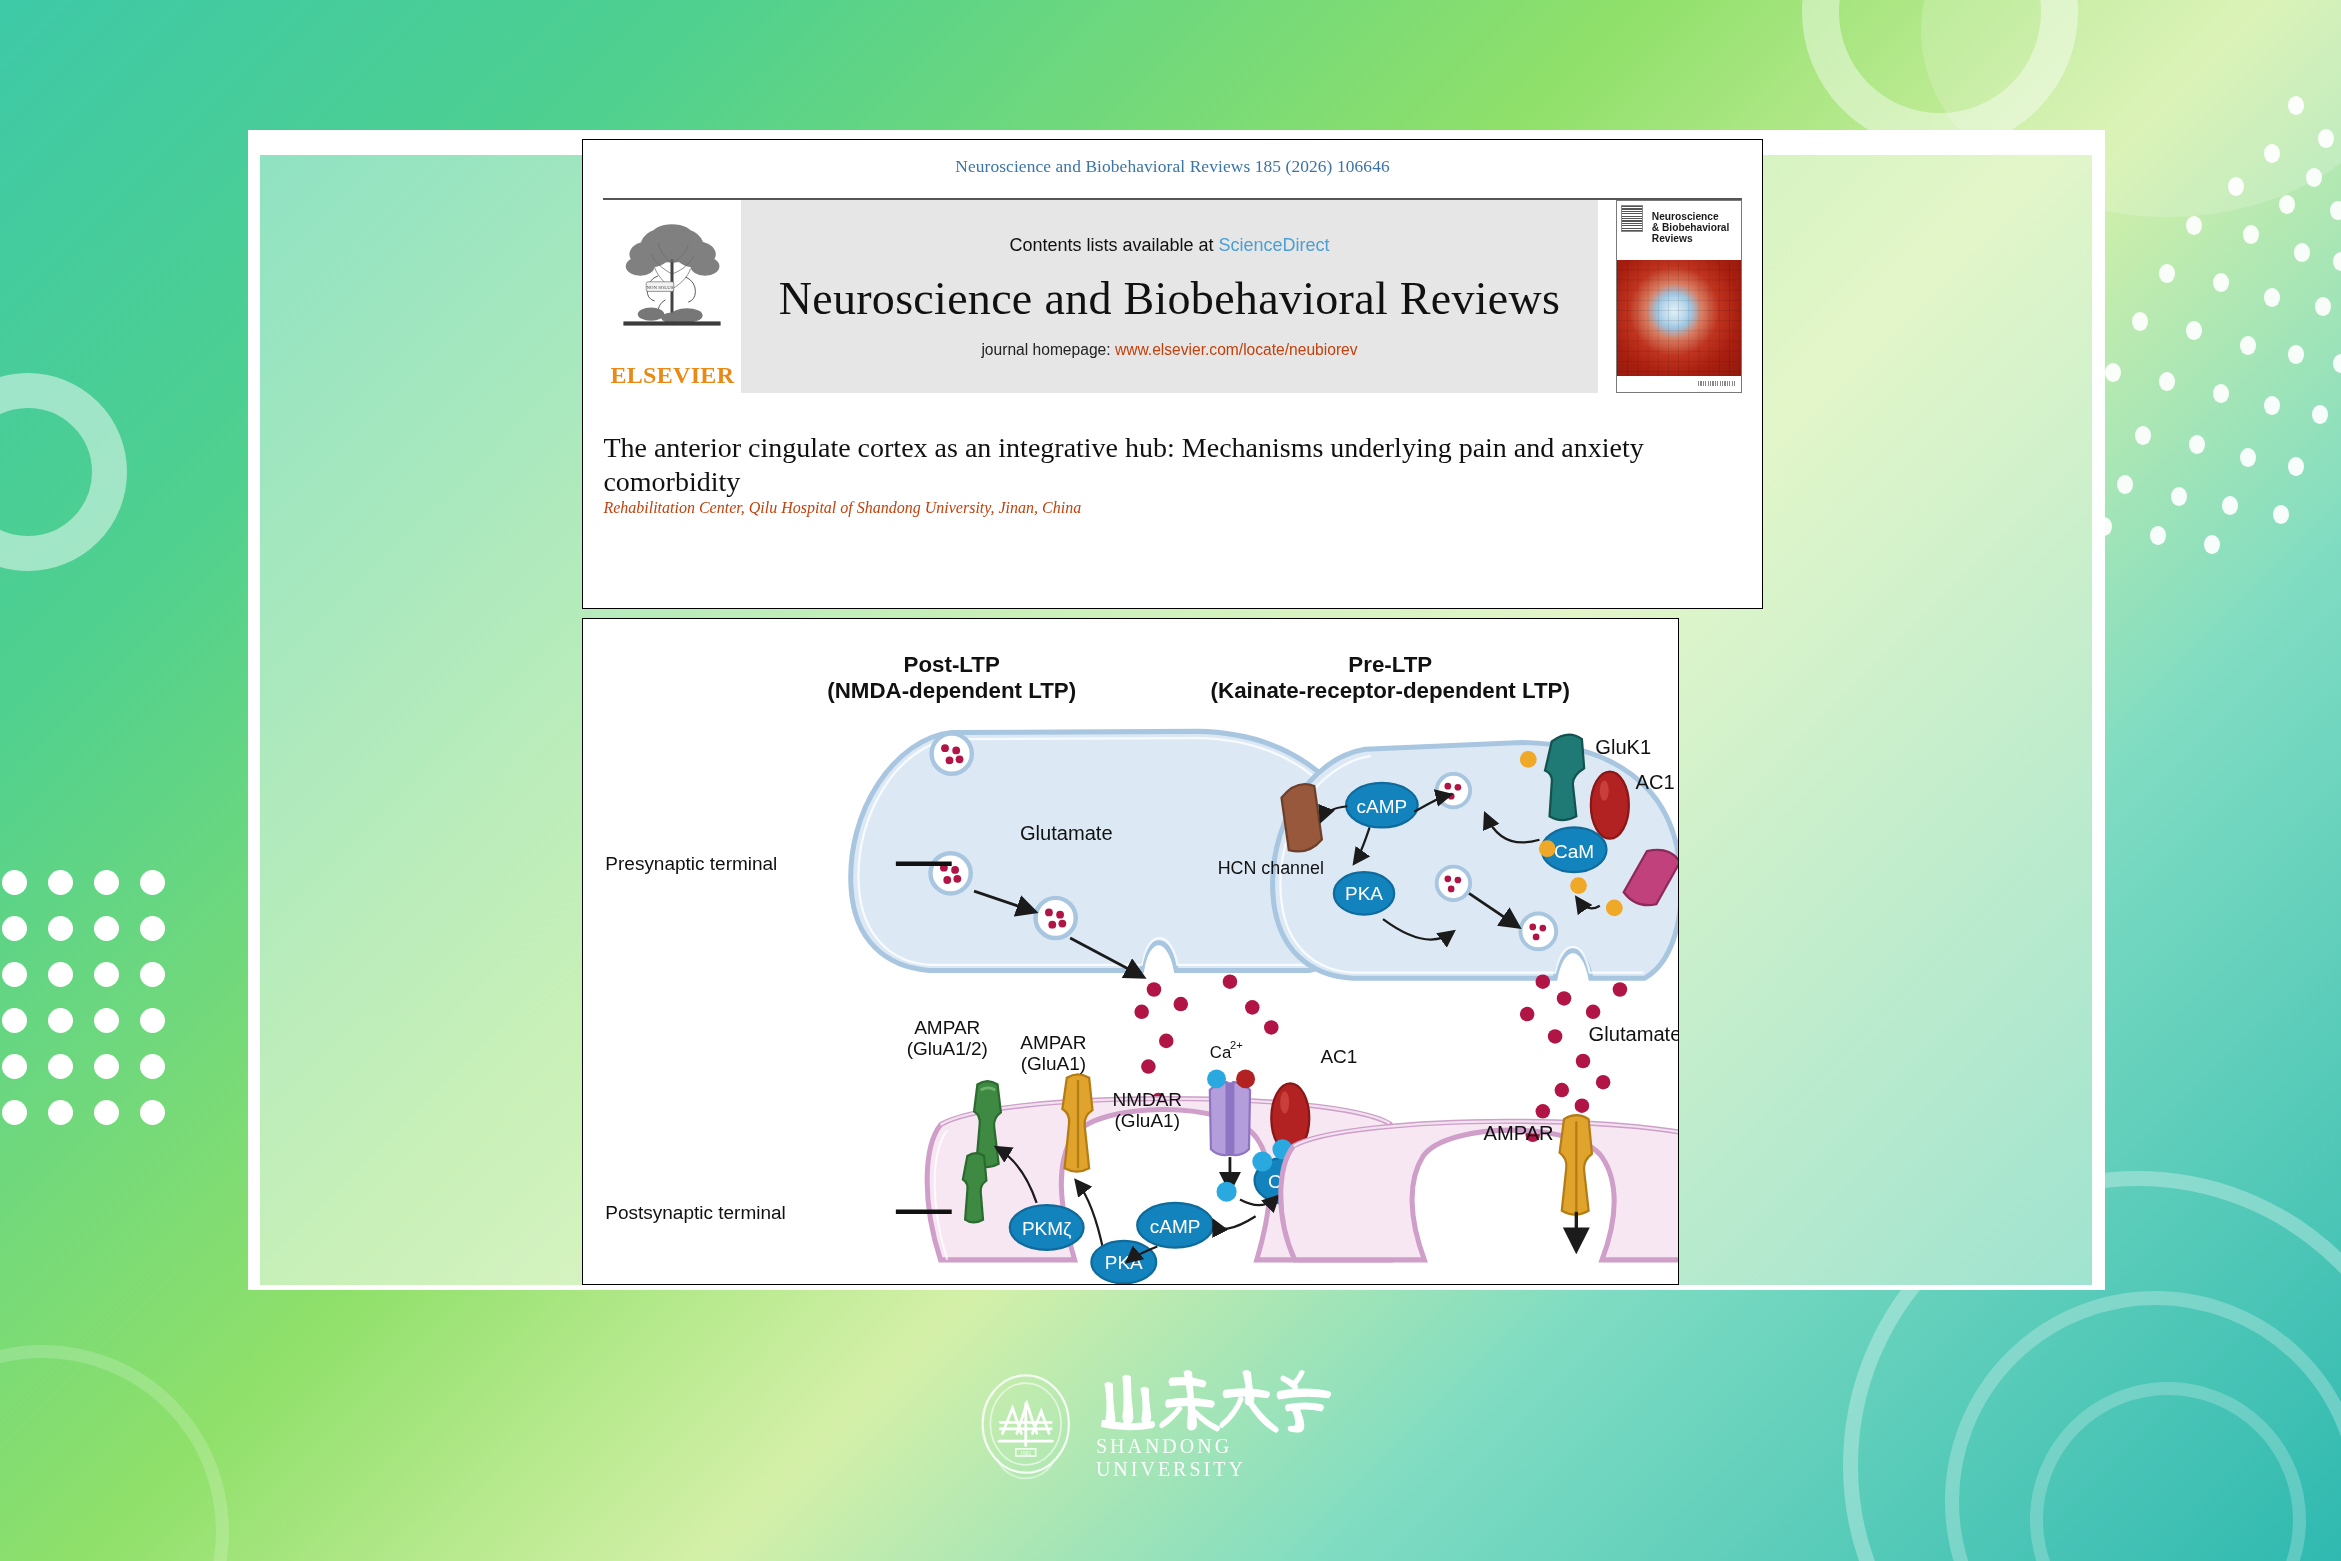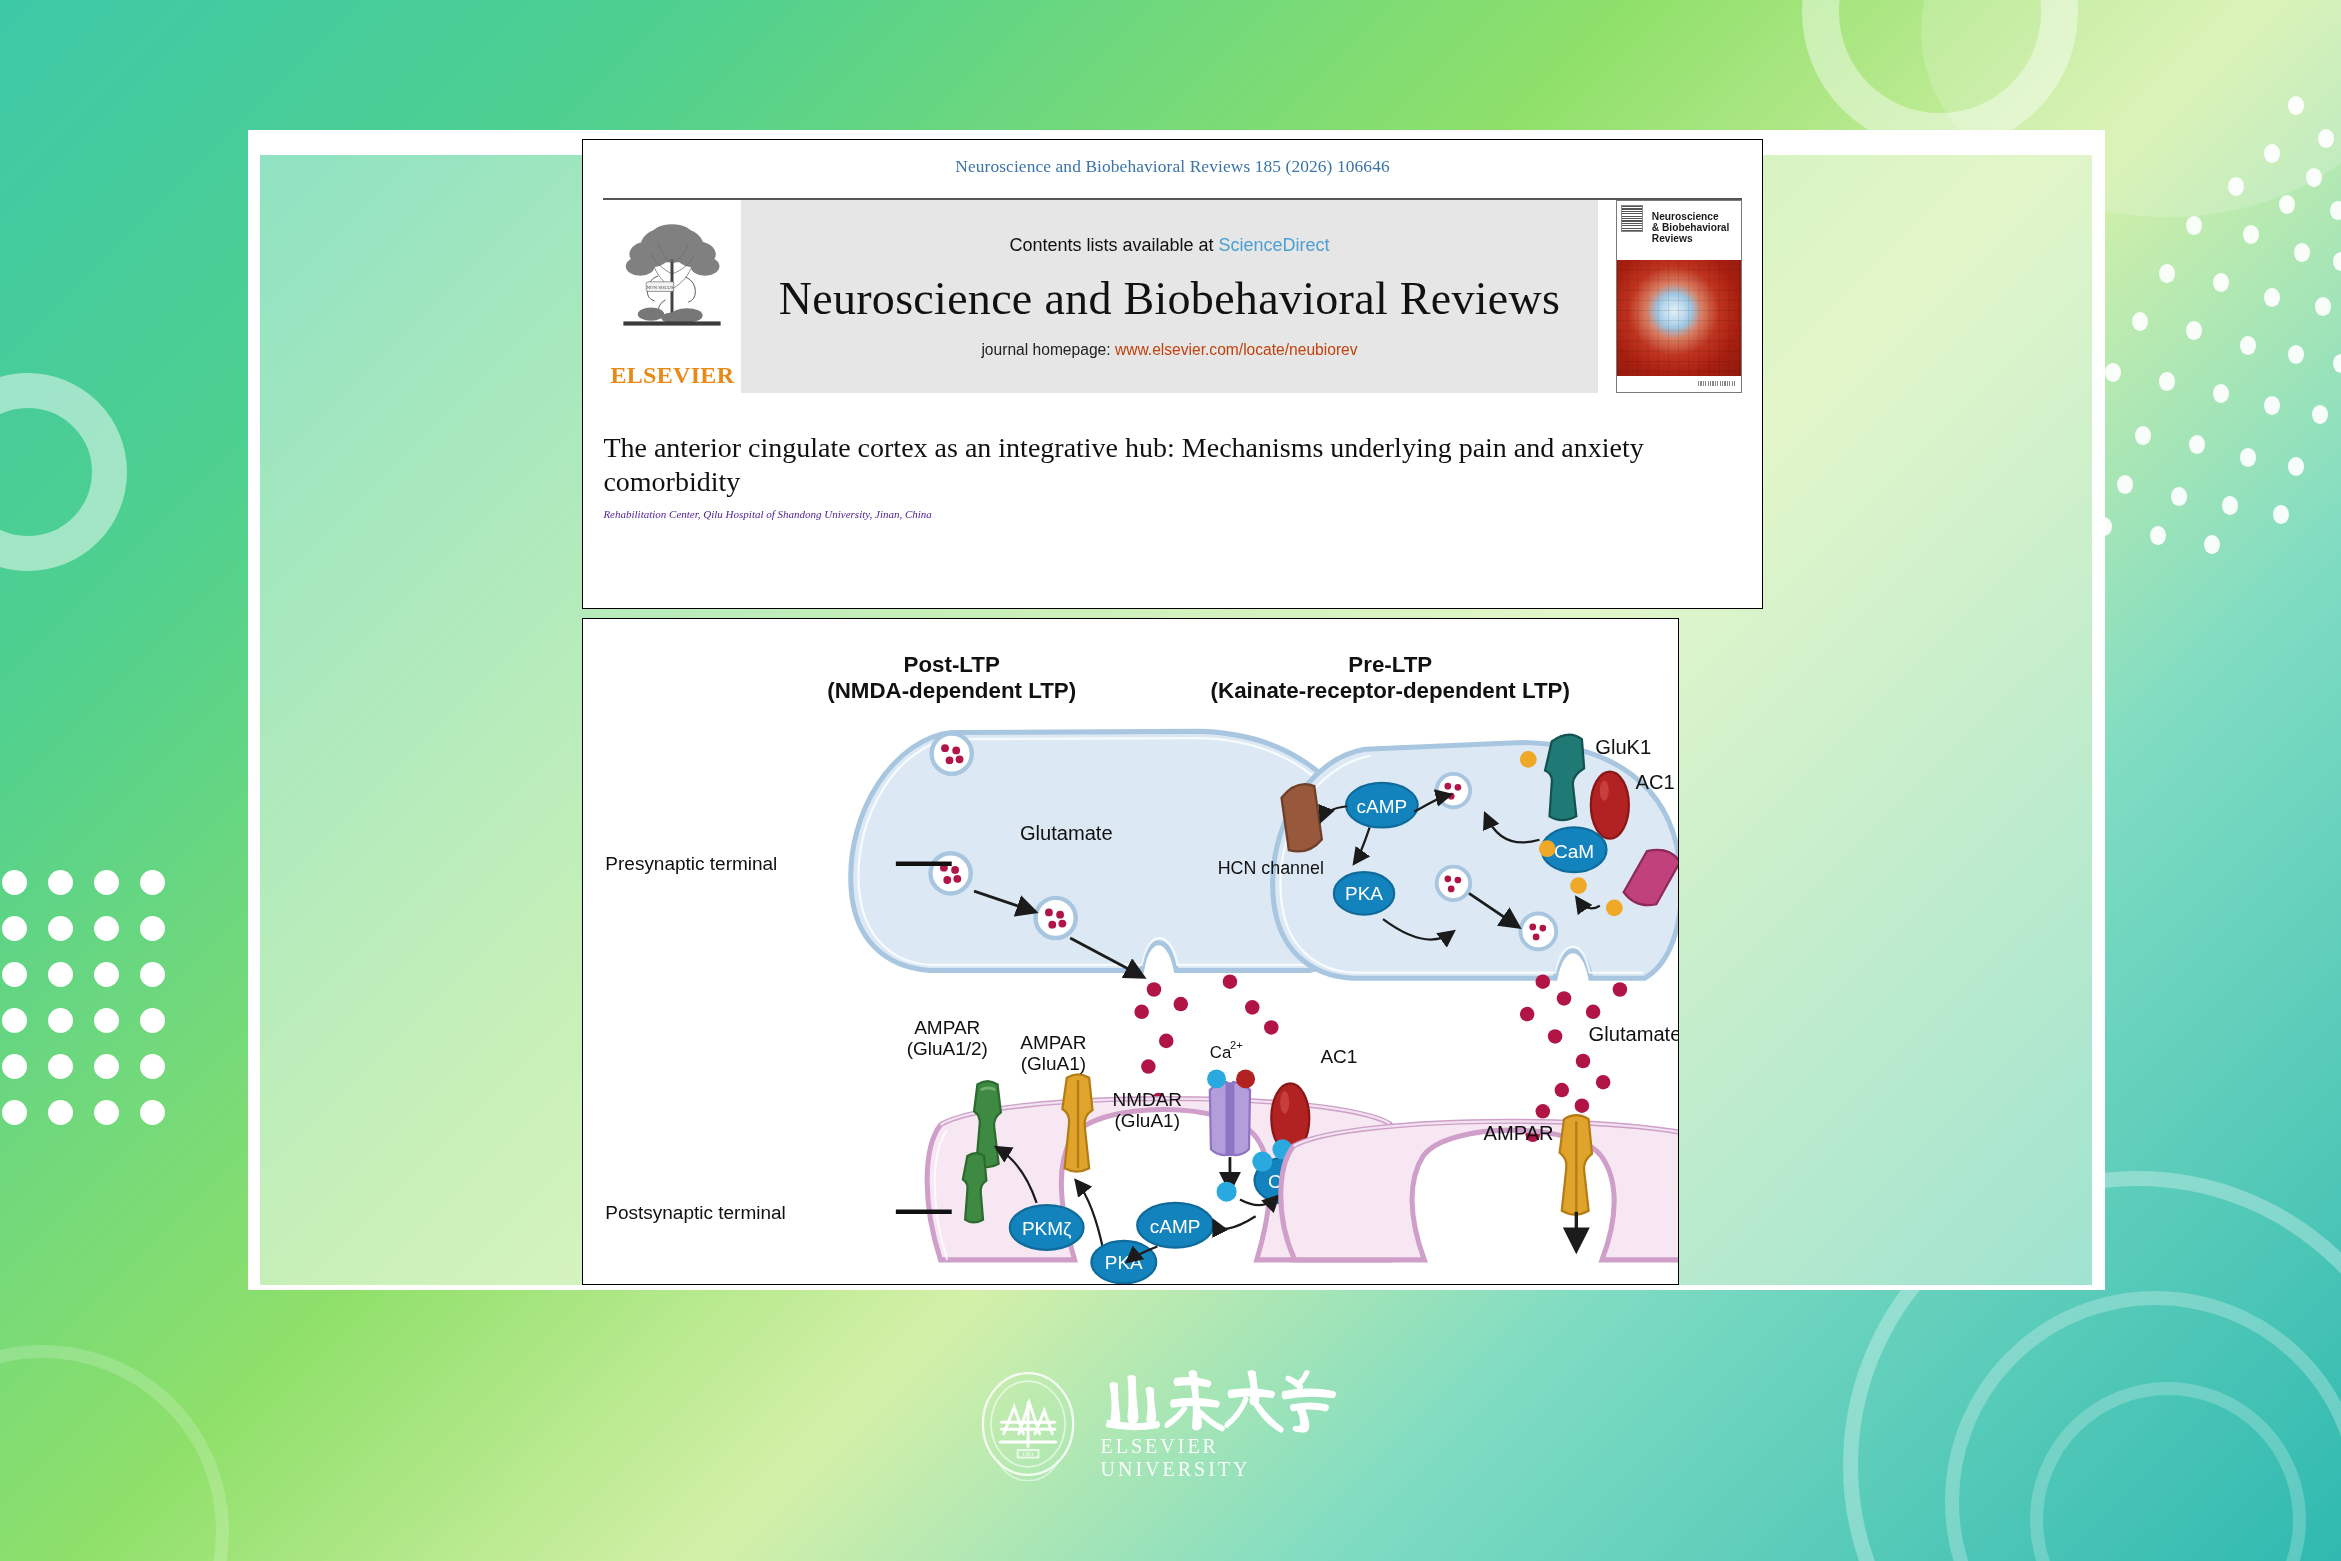--- a/index.html
+++ b/index.html
@@ -137,22 +137,22 @@
 
   .title-block { padding:38px 20.4px 0 20.4px; }
   .paper-title {
     font-family:"Liberation Serif", serif; font-size:28px; line-height:1.22; color:#111;
   }
   .authors {
     font-family:"Liberation Serif", serif; font-size:22px; color:#111; margin-top:26.4px;
   }
   .authors sup { color:#2f7fd4; font-size:12.6px; }
   .affiliation {
-    font-family:"Liberation Serif", serif; font-style:italic; font-size:11px;
-    color:#4c1d95; margin-top:9px;
+    font-family:"Liberation Serif", serif; font-style:italic; font-size:16px;
+    color:#c2410c; margin-top:0;
   }
 
   
   .figure-card {
     position:absolute; left:582px; top:618px; width:1097px; height:667px;
     background:#fff; border:1.8px solid #000; overflow:hidden;
   }
   .fig-svg { width:100%; height:100%; display:block; }
 
   
@@ -634,16 +634,16 @@
           <path d="M262 58 q18 26 40 42 q6 6 -2 10 q-26 -14 -46 -46 q-2 -8 8 -6 z"></path>
 
           <path d="M312 14 q16 6 24 16 q4 8 -6 8 q-10 -10 -22 -16 q-2 -8 4 -8 z"></path>
           <path d="M348 8 q-6 16 -18 26 q-8 0 -4 -8 q10 -10 14 -20 q8 -2 8 2 z"></path>
           <path d="M304 40 q44 -8 84 0 q8 4 0 12 q-42 -6 -84 2 q-6 -8 0 -14 z"></path>
           <path d="M318 62 q32 -6 58 0 q8 4 0 12 q-28 -6 -58 0 q-6 -8 0 -12 z"></path>
           <path d="M340 70 q10 26 6 34 q-4 8 -22 4 q-8 -4 -2 -10 q10 2 10 -4 q0 -12 -6 -22 q2 -6 14 -2 z"></path>
         </g>
       </svg>
     </div>
-    <div class="sdu-en">ELSEVIER UNIVERSITY</div>
+    <div class="sdu-en">SHANDONG UNIVERSITY</div>
   </div>
 </div>
 
 
 </body></html>

